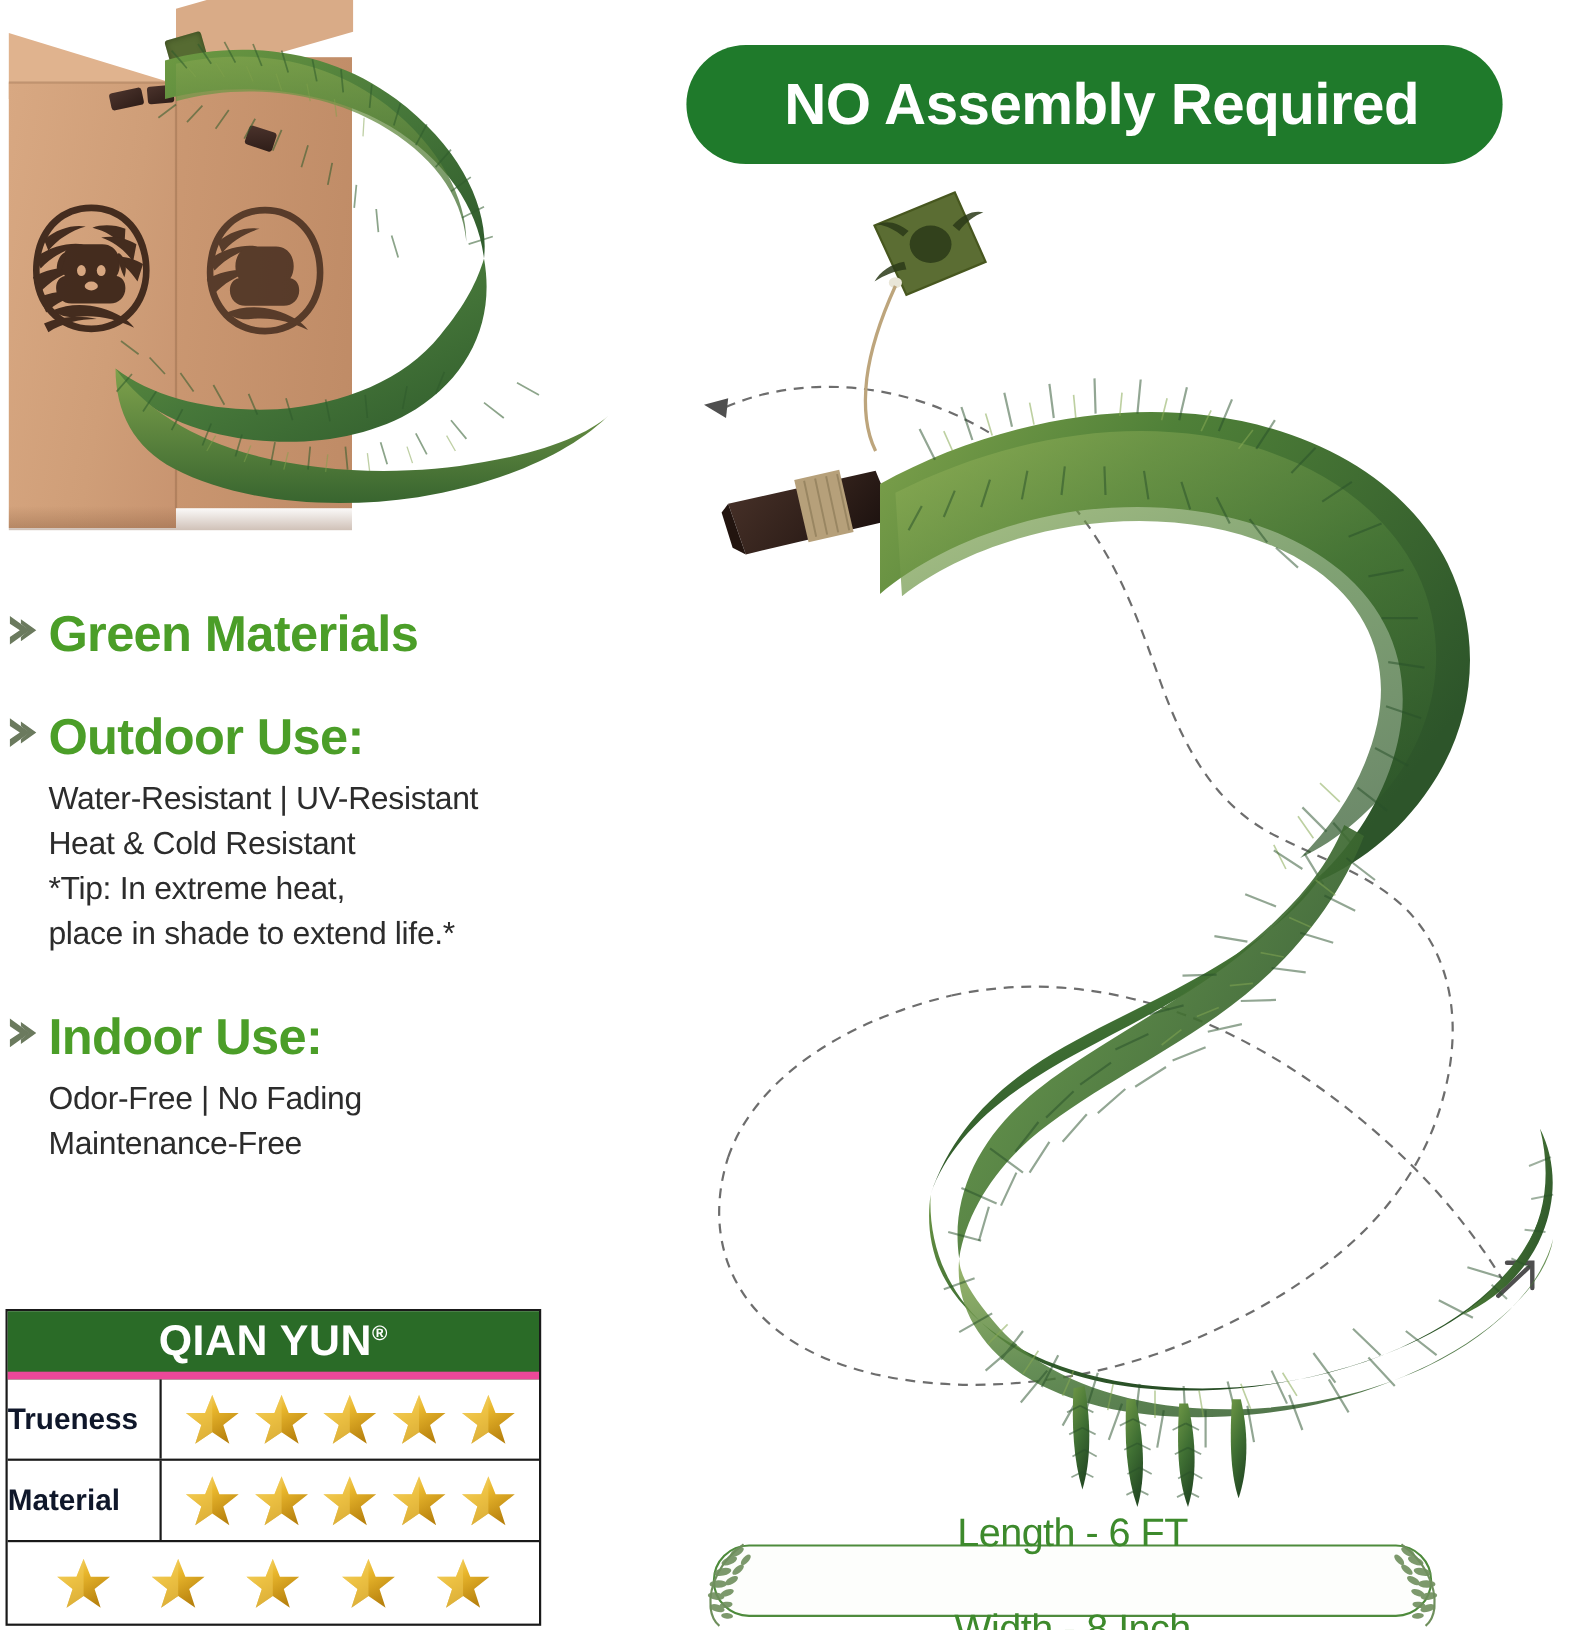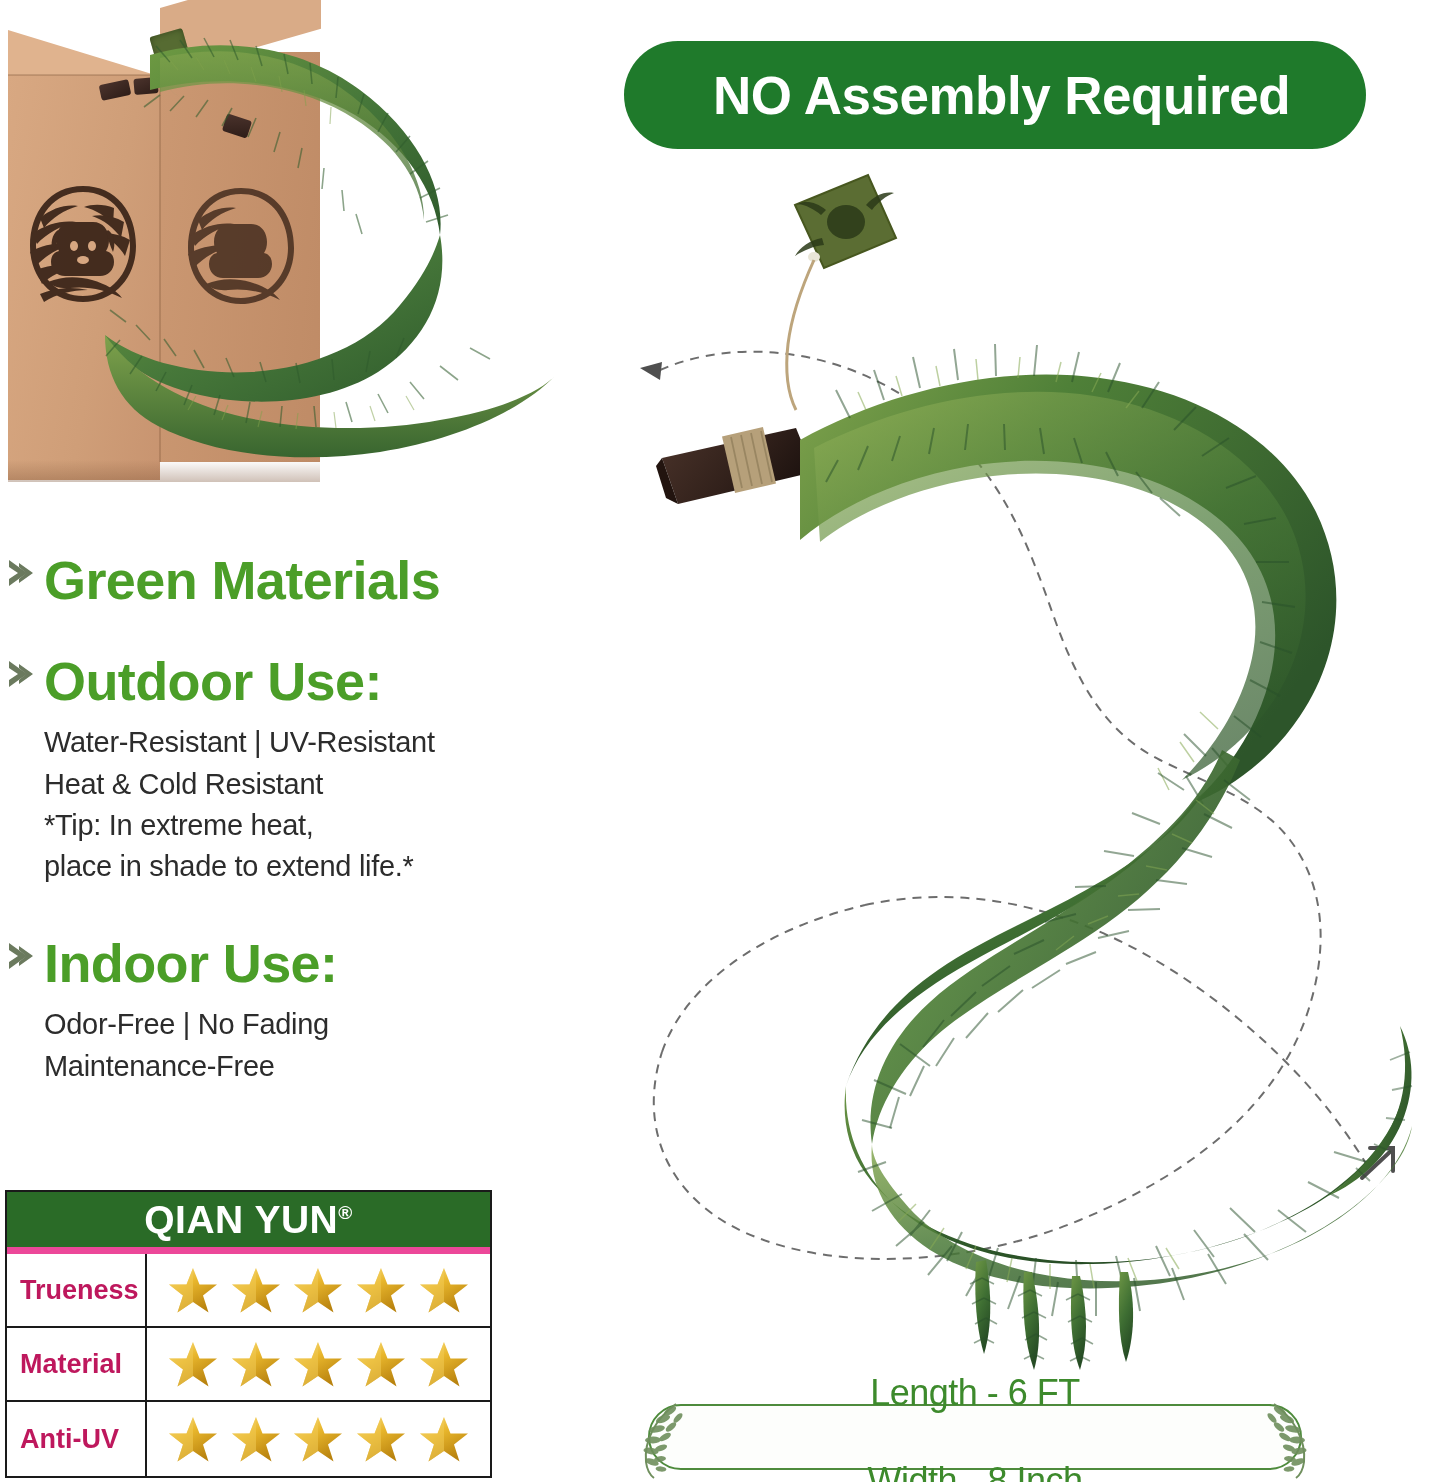--- a/index.html
+++ b/index.html
@@ -148,21 +148,21 @@
     flex: 0 0 auto;
     width: 44px;
     padding-top: 4px;
     display: flex;
     justify-content: center;
   }
   .chev svg { display: block; }
   .feature-main { flex: 1 1 auto; }
   .feature-title {
     color: #4b9e28;
-    font-size: 54px;
+    font-size: 46px;
     font-weight: bold;
     line-height: 1.06;
     letter-spacing: -0.6px;
     font-family: "Liberation Sans", sans-serif;
   }
   .feature-sub {
     color: #2c2c2c;
     font-size: 29px;
     font-weight: 300;
     line-height: 1.42;
@@ -204,24 +204,23 @@
     align-items: stretch;
     border-bottom: 2px solid #1a1a1a;
     height: 74px;
   }
   .rating-row:last-child { border-bottom: none; }
   .rating-label {
     flex: 0 0 140px;
     border-right: 2px solid #1a1a1a;
     display: flex;
     align-items: center;
-    padding-left: 13px;
     font-size: 27px;
     font-weight: bold;
-    color: #be185d;
+    color: #0f172a;
     font-family: "Liberation Sans", sans-serif;
   }
   .rating-stars {
     flex: 1 1 auto;
     display: flex;
     align-items: center;
     justify-content: space-evenly;
     padding: 0 8px;
   }
   .rating-stars svg { display: block; }
@@ -469,21 +468,20 @@
             <path d="M25 3 L25 37 L9.5 47.5 L15 30.5 L1 19.5 L18.5 19.5 Z" fill="#f0cb55" opacity="0.55"></path>
           </svg>
         <svg width="50" height="50" viewBox="0 0 50 50">
             <path d="M25 3 L31.5 19.5 L49 19.5 L35 30.5 L40.5 47.5 L25 37 L9.5 47.5 L15 30.5 L1 19.5 L18.5 19.5 Z" fill="url(#gld1)"></path>
             <path d="M25 3 L25 37 L9.5 47.5 L15 30.5 L1 19.5 L18.5 19.5 Z" fill="#f0cb55" opacity="0.55"></path>
           </svg>
       </div>
     </div>
 
     <div class="rating-row">
-      <div class="rating-label">Anti-UV</div>
       <div class="rating-stars">
         <svg width="50" height="50" viewBox="0 0 50 50">
             <path d="M25 3 L31.5 19.5 L49 19.5 L35 30.5 L40.5 47.5 L25 37 L9.5 47.5 L15 30.5 L1 19.5 L18.5 19.5 Z" fill="url(#gld1)"></path>
             <path d="M25 3 L25 37 L9.5 47.5 L15 30.5 L1 19.5 L18.5 19.5 Z" fill="#f0cb55" opacity="0.55"></path>
           </svg>
         <svg width="50" height="50" viewBox="0 0 50 50">
             <path d="M25 3 L31.5 19.5 L49 19.5 L35 30.5 L40.5 47.5 L25 37 L9.5 47.5 L15 30.5 L1 19.5 L18.5 19.5 Z" fill="url(#gld1)"></path>
             <path d="M25 3 L25 37 L9.5 47.5 L15 30.5 L1 19.5 L18.5 19.5 Z" fill="#f0cb55" opacity="0.55"></path>
           </svg>
         <svg width="50" height="50" viewBox="0 0 50 50">

